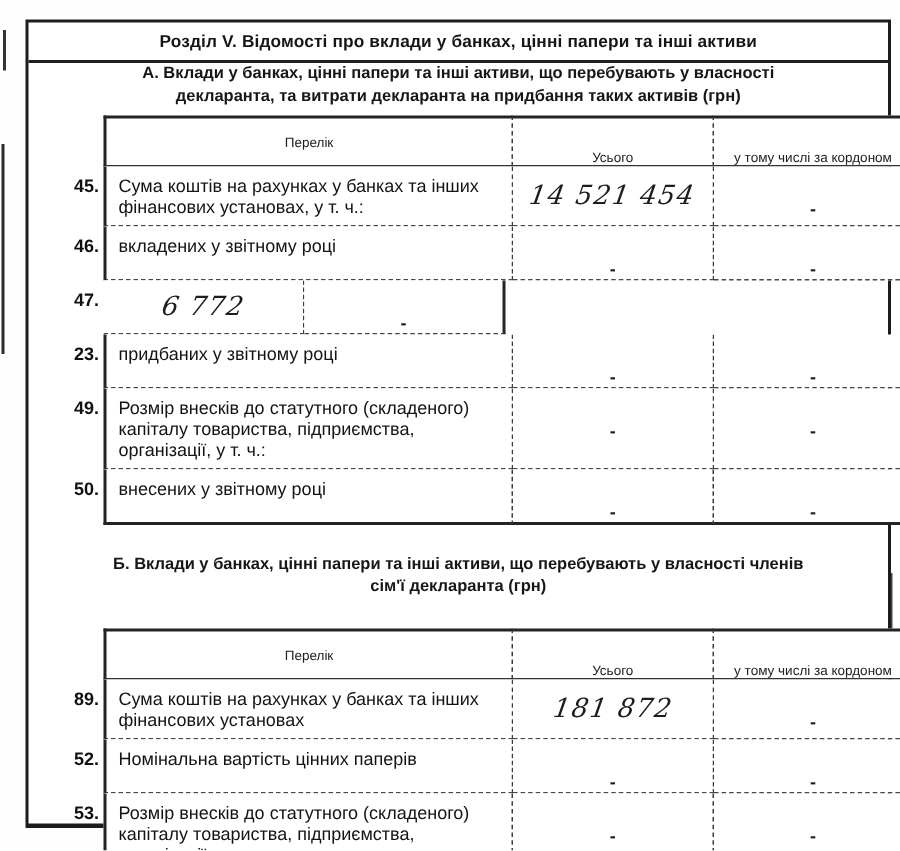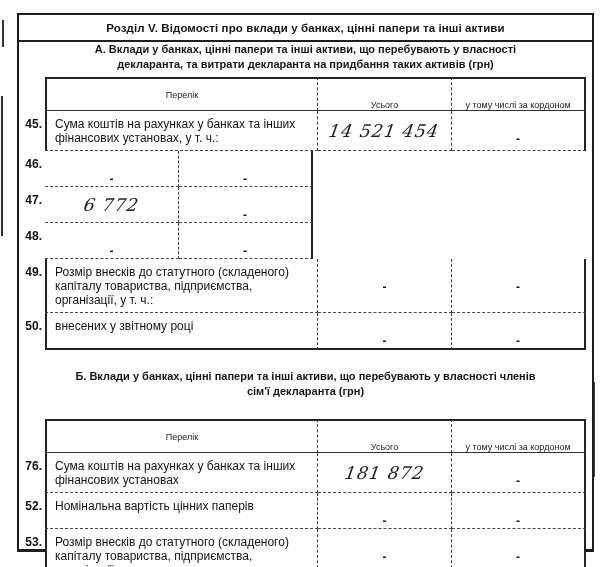--- a/index.html
+++ b/index.html
@@ -27,21 +27,21 @@
     text-align:center;
   }
   .section-heading {
     text-align:center; font-weight:bold;
     font-size:11px; line-height:15px;
     max-width:472px;
     margin:0 auto 5px;
   }
   .section:nth-child(2) .section-heading { margin:19px auto 20px; }
 
-  .tbl { margin-left:5px; }
+  .tbl { margin-left:29px; }
   .trow { display:flex; }
   .num {
     width:21px; flex:0 0 21px;
     text-align:right; padding:6px 3px 0 0;
     font-weight:bold; font-size:12px; color:#111;
   }
   .c {
     border-right:1px dashed #3c3c3c;
     border-bottom:1px dashed #474747;
     min-height:29px;
@@ -118,38 +118,40 @@
               <div class="c c1">Сума коштів на рахунках у банках та інших фінансових установах, у т. ч.:</div>
               <div class="c c2 hwcell">
                 <span class="ink handwritten">14 521 454</span>
               </div>
               <div class="c c3">
                 <span class="ink">-</span>
               </div>
             </div>
             <div class="trow">
               <div class="num">46.</div>
+              <div class="c c1">вкладених у звітному році</div>
               <div class="c c2">
                 <span class="ink">-</span>
               </div>
               <div class="c c3">
                 <span class="ink">-</span>
               </div>
             </div>
             <div class="trow">
               <div class="num">47.</div>
               <div class="c c2 hwcell">
                 <span class="ink handwritten">6 772</span>
               </div>
               <div class="c c3">
                 <span class="ink">-</span>
               </div>
             </div>
             <div class="trow">
-              <div class="num">48.</div>
+              <div class="num">23.</div>
+              <div class="c c1">придбаних у звітному році</div>
               <div class="c c2">
                 <span class="ink">-</span>
               </div>
               <div class="c c3">
                 <span class="ink">-</span>
               </div>
             </div>
             <div class="trow">
               <div class="num">49.</div>
               <div class="c c1">Розмір внесків до статутного (складеного) капіталу товариства, підприємства, організації, у т. ч.:</div>
@@ -182,21 +184,21 @@
                 <span class="hdr">Перелік</span>
               </div>
               <div class="c c2">
                 <span class="hdr">Усього</span>
               </div>
               <div class="c c3">
                 <span class="hdr">у тому числі за кордоном</span>
               </div>
             </div>
             <div class="trow">
-              <div class="num">76.</div>
+              <div class="num">89.</div>
               <div class="c c1">Сума коштів на рахунках у банках та інших фінансових установах</div>
               <div class="c c2 hwcell">
                 <span class="ink handwritten">181 872</span>
               </div>
               <div class="c c3">
                 <span class="ink">-</span>
               </div>
             </div>
             <div class="trow">
               <div class="num">52.</div>

